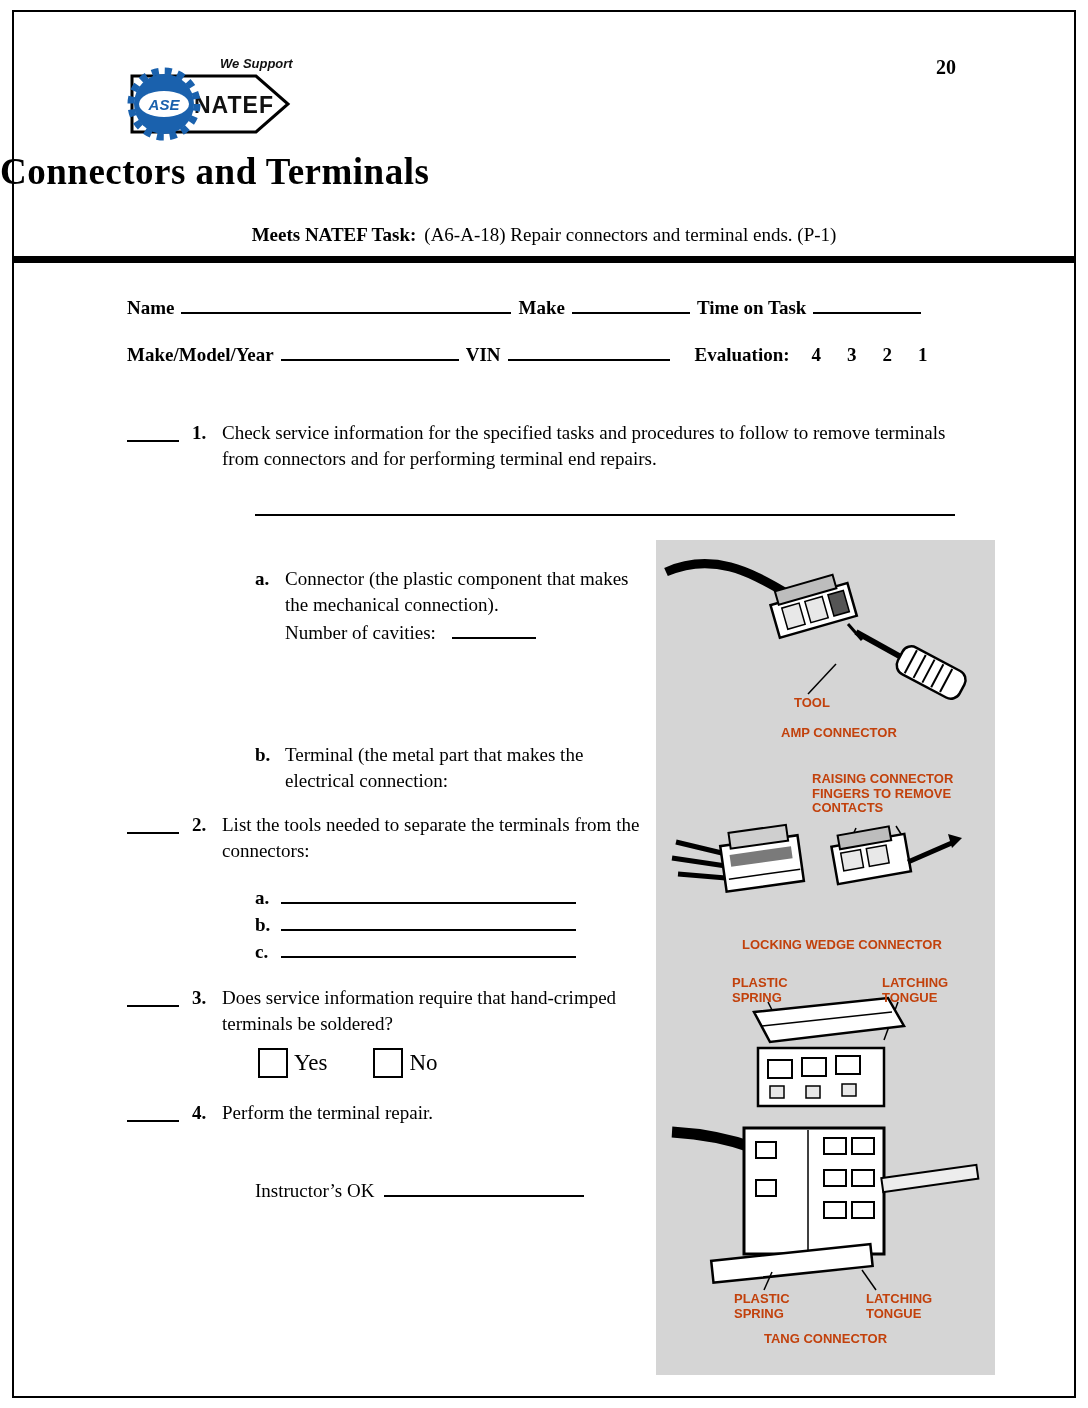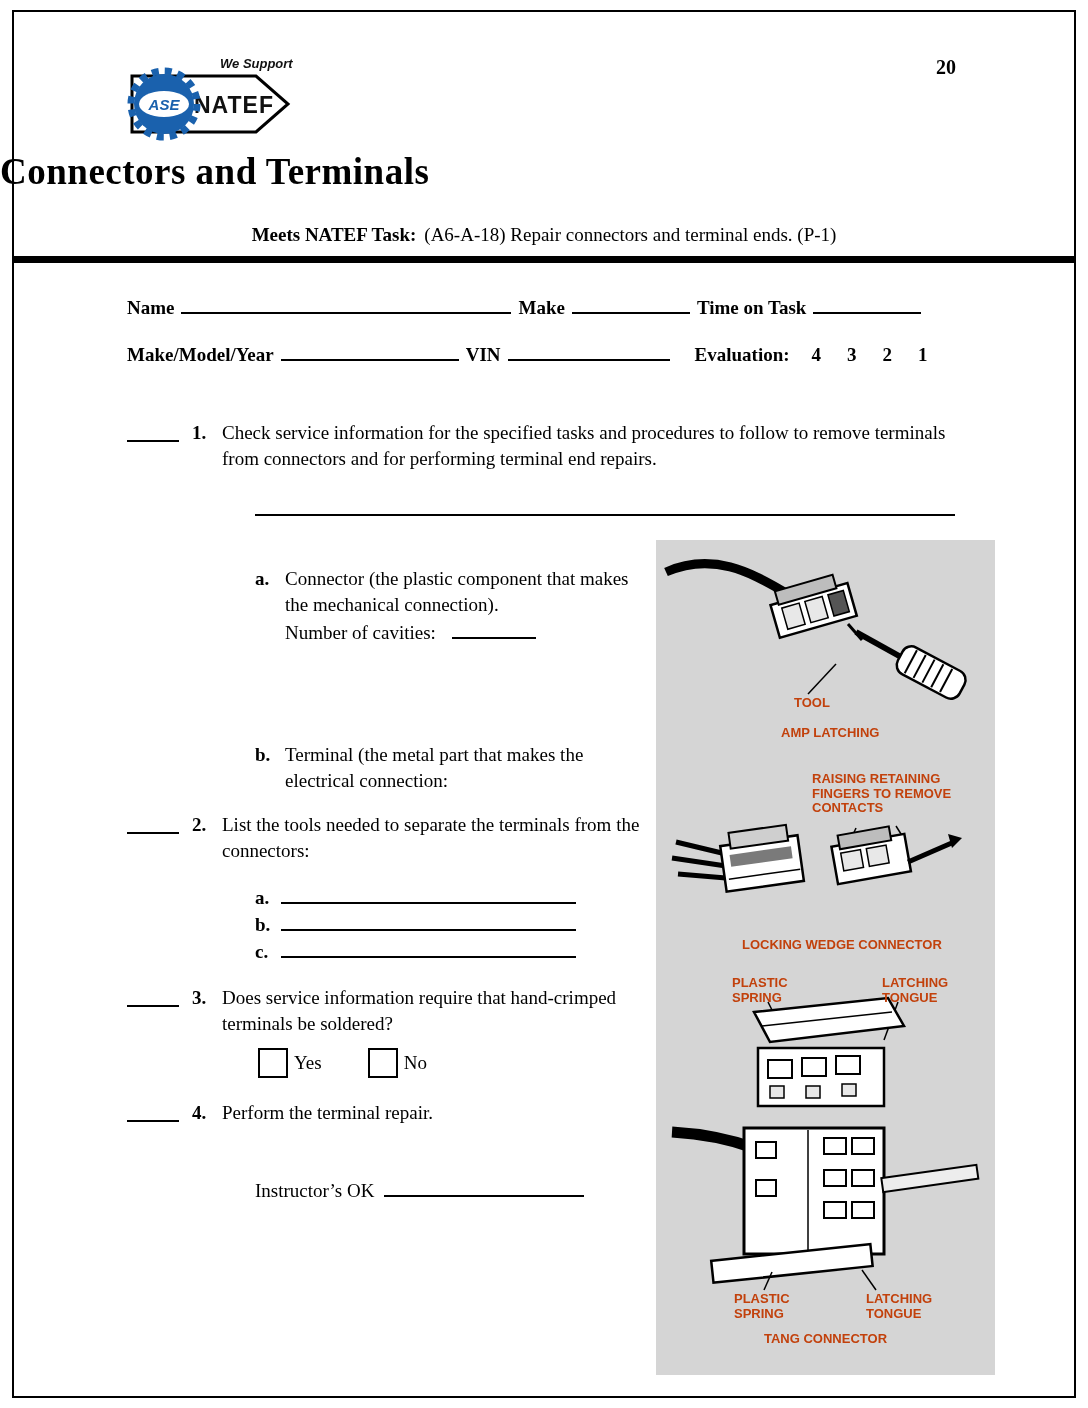--- a/index.html
+++ b/index.html
@@ -14,21 +14,21 @@
   .meets .lbl{font-weight:bold;margin-right:8px;}
   .rule{background:#000;height:7px;}
   .formrow{font-size:19px;white-space:nowrap;}
   .blank{display:inline-block;border-bottom:2px solid #000;height:15px;vertical-align:baseline;margin:0 7px;}
   .tasknum{font-weight:bold;}
   .tasktext{font-size:19px;line-height:26px;}
   .gradeblank{display:inline-block;border-bottom:2px solid #000;width:52px;height:15px;}
   .hang{position:relative;padding-left:30px;}
   .hang>.num{position:absolute;left:0;top:0;font-weight:bold;}
   .cbx{display:inline-block;width:26px;height:26px;border:2px solid #000;background:#fff;vertical-align:middle;margin-right:6px;}
-  .cbxlabel{font-size:19px;vertical-align:middle;margin-right:46px;}
+  .cbxlabel{font-size:23px;vertical-align:middle;margin-right:46px;}
   .panel{background:#d5d5d5;}
   .fig-label{position:absolute;font-family:"Liberation Sans",sans-serif;font-weight:bold;
              font-size:13px;line-height:1.13;color:#c2410c;}
   .subblank-row{font-size:19px;line-height:27px;}
   svg text{font-family:"Liberation Sans",sans-serif;}
 </style>
 </head>
 <body>
 
 <div class="page">
@@ -189,22 +189,22 @@
         </g>
         <g transform="rotate(-6 140 724)">
           <rect x="56" y="712" width="160" height="22" fill="#fff" stroke="#000" stroke-width="2.5"></rect>
         </g>
         <path d="M108,750 L116,732" stroke="#000" stroke-width="1.5"></path>
         <path d="M220,750 L206,730" stroke="#000" stroke-width="1.5"></path>
       </g>
     </svg>
 
     <div class="fig-label" style="left:138px;top:156px;">TOOL</div>
-    <div class="fig-label" style="left:125px;top:186px;">AMP LATCHING</div>
-    <div class="fig-label" style="left:156px;top:232px;width:160px;">RAISING RETAINING FINGERS TO REMOVE CONTACTS</div>
+    <div class="fig-label" style="left:125px;top:186px;">AMP CONNECTOR</div>
+    <div class="fig-label" style="left:156px;top:232px;width:160px;">RAISING CONNECTOR FINGERS TO REMOVE CONTACTS</div>
     <div class="fig-label" style="left:86px;top:398px;width:240px;">LOCKING WEDGE CONNECTOR</div>
     <div class="fig-label" style="left:76px;top:436px;width:62px;">PLASTIC SPRING</div>
     <div class="fig-label" style="left:226px;top:436px;width:70px;">LATCHING TONGUE</div>
     <div class="fig-label" style="left:78px;top:752px;width:62px;">PLASTIC SPRING</div>
     <div class="fig-label" style="left:210px;top:752px;width:70px;">LATCHING TONGUE</div>
     <div class="fig-label" style="left:108px;top:792px;width:170px;">TANG CONNECTOR</div>
   </div>
 </div>
 
 </body></html>

